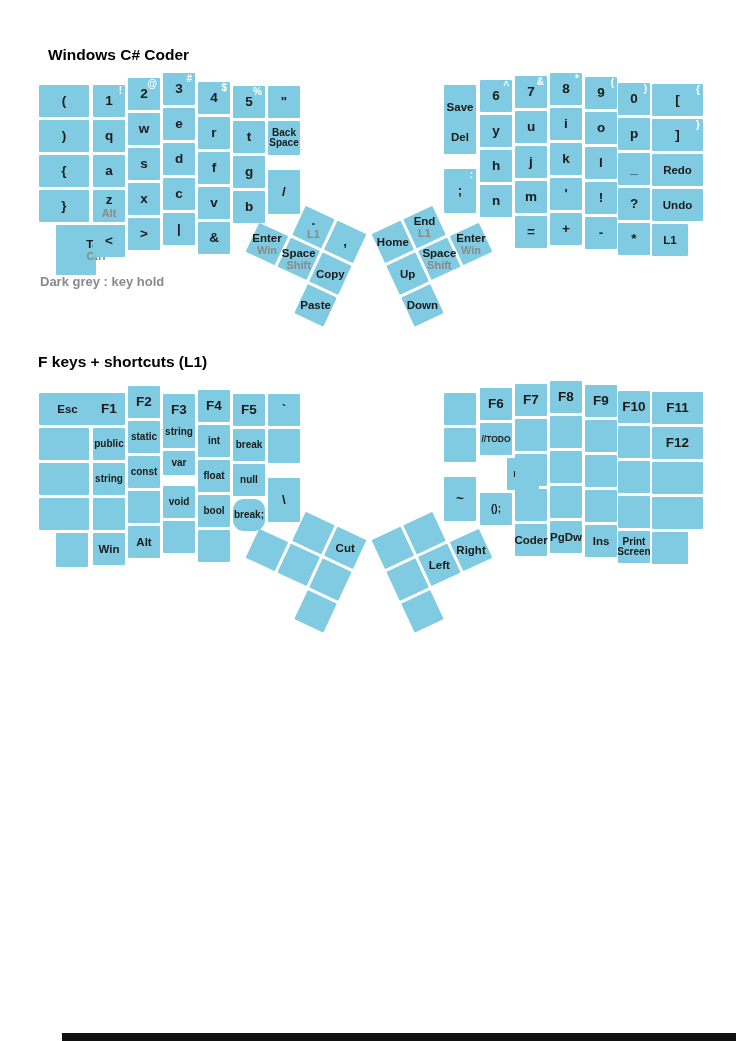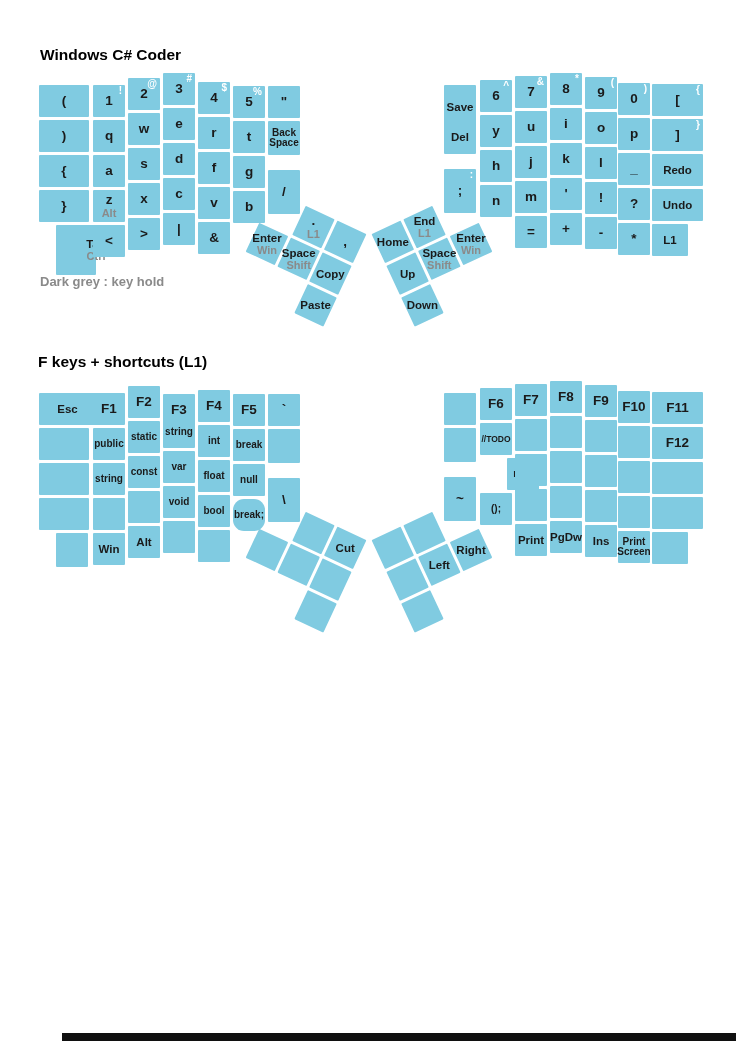--- a/index.html
+++ b/index.html
@@ -16,21 +16,21 @@
   .f-s .main{font-size:10px;}
   .f-xs .main{font-size:8.5px;}
   .hold{font-size:11px;line-height:1.1;color:#8a8a8a;text-align:center;}
   .shift{position:absolute;top:1px;right:3px;font-size:10px;line-height:1;color:#ffffff;}
   .footer-bar{position:absolute;background:#101010;}
 </style>
 </head>
 <body>
 
 <div class="page">
-  <div class="title" style="left:40px;top:46px;">Windows C# Coder</div>
+  <div class="title" style="left:48px;top:46px;">Windows C# Coder</div>
 
   <div class="block" id="b0-left" style="left: 39px; top: 73px;">
       <div class="key" style="left: 0px; top: 12px; width: 50px; height: 32px;">
         <div class="kin">
           <span class="main">(</span>
         </div>
       </div>
       <div class="key" style="left: 0px; top: 47px; width: 50px; height: 32px;">
         <div class="kin">
           <span class="main">)</span>
@@ -506,21 +506,21 @@
       <div class="key" style="left: 124px; top: 13px; width: 32px; height: 32px;">
         <div class="kin">
           <span class="main">F3</span>
         </div>
       </div>
       <div class="key f-s" style="left: 124px; top: 35px; width: 32px; height: 32px;">
         <div class="kin">
           <span class="main">string</span>
         </div>
       </div>
-      <div class="key f-s" style="left: 124px; top: 70px; width: 32px; height: 32px;">
+      <div class="key f-s" style="left: 124px; top: 70px; width: 32px; height: 24px;">
         <div class="kin">
           <span class="main">var</span>
         </div>
       </div>
       <div class="key f-s" style="left: 124px; top: 105px; width: 32px; height: 32px;">
         <div class="kin">
           <span class="main">void</span>
         </div>
       </div>
       <div class="key" style="left: 124px; top: 140px; width: 32px; height: 32px;">
@@ -624,21 +624,21 @@
         <div class="kin"></div>
       </div>
       <div class="key" style="left: 71px; top: 73px; width: 32px; height: 32px;">
         <div class="kin"></div>
       </div>
       <div class="key" style="left: 71px; top: 108px; width: 32px; height: 32px;">
         <div class="kin"></div>
       </div>
       <div class="key f-m" style="left: 71px; top: 143px; width: 32px; height: 32px;">
         <div class="kin">
-          <span class="main">Print</span>
+          <span class="main">Coder</span>
         </div>
       </div>
       <div class="key" style="left: 106px; top: 0px; width: 32px; height: 32px;">
         <div class="kin">
           <span class="main">F8</span>
         </div>
       </div>
       <div class="key" style="left: 106px; top: 35px; width: 32px; height: 32px;">
         <div class="kin"></div>
       </div>

